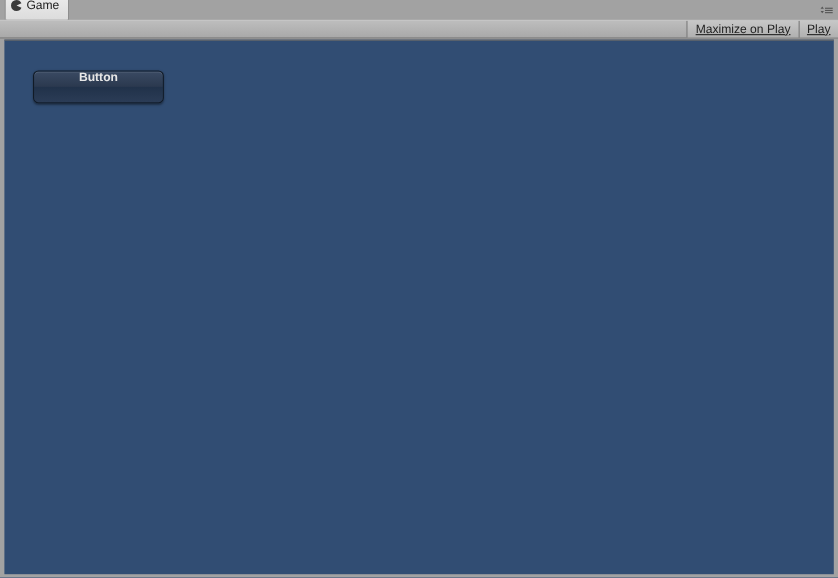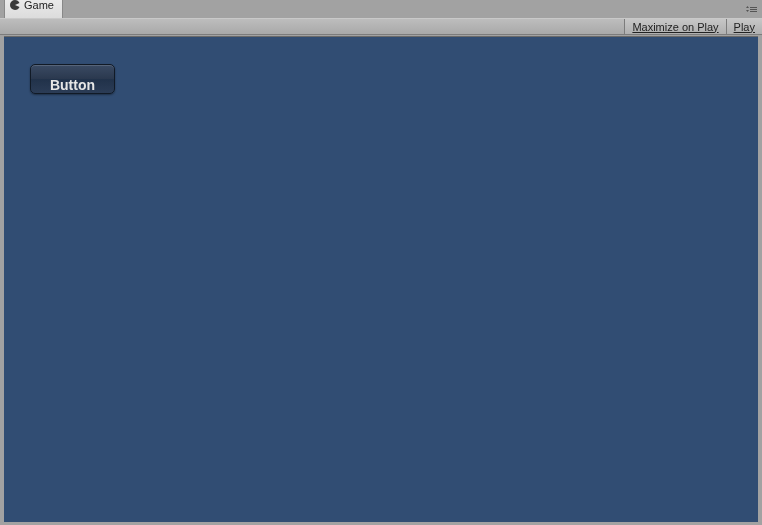--- a/index.html
+++ b/index.html
@@ -98,30 +98,30 @@
       right: 4px;
       top: 36px;
       bottom: 3px;
       background: #314d73;
       border-top: 1px solid #6a6a6a;
     }
     .ui-button {
       position: absolute;
       left: 26px;
       top: 27px;
-      width: 85px;
+      width: 119px;
       height: 30px;
       background: linear-gradient(to bottom, #3a4a63 0%, #2b394f 48%, #21324a 52%, #2b3c56 100%);
       border: 1px solid #111a26;
       border-radius: 5px;
       color: #e6e6e6;
       font-weight: bold;
-      font-size: 14px;
+      font-size: 11px;
       display: flex;
-      align-items: flex-end;
+      align-items: flex-start;
       justify-content: center;
       box-shadow: inset 0 1px 0 rgba(255,255,255,0.15), 0 1px 2px rgba(0,0,0,0.4);
       cursor: pointer;
     }
   </style>
 </head>
 <body>
 
 <div class="tab-row">
   <div class="tab">

